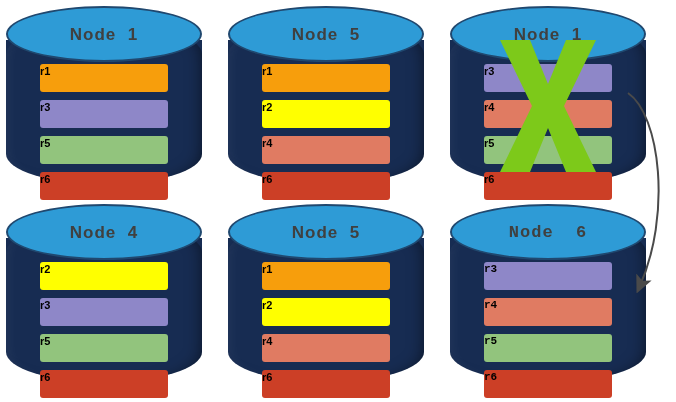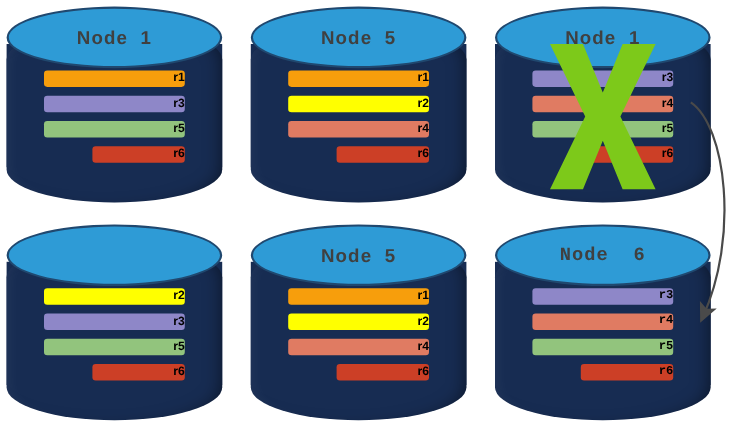--- a/index.html
+++ b/index.html
@@ -68,30 +68,30 @@
   }
 
   
   .replicas {
     position: absolute;
     left: 34px;
     top: 58px;
     width: 128px;
   }
   .replica {
-    height: 15px;
+    height: 28px;
     margin-bottom: 8px;
     border-radius: 3px;
-    text-align: right;
+    text-align: left;
     line-height: 15px;
     font-size: 11px;
     font-weight: bold;
     color: #000000;
   }
-  .replica:last-child { margin-bottom: 0; margin-left: 44px; }
+  .replica:last-child { margin-bottom: 0; }
 
   
   .fail-x {
     position: absolute;
     left: 28px;
     top: 30px;
     width: 140px;
     height: 140px;
     pointer-events: none;
   }
@@ -148,20 +148,21 @@
           <div class="replica" style="background: rgb(204, 63, 38);">r6</div>
         </div>
         <svg class="fail-x" viewBox="0 0 140 140">
           <path d="M22,4 L52,4 L70,48 L88,4 L118,4 L86,70 L118,136 L88,136 L70,92 L52,136 L22,136 L54,70 Z" fill="#7DC91A"></path>
         </svg>
       </div>
       <div class="node" style="left: 6px; top: 204px;">
         <div class="cyl-body-rect"></div>
         <div class="cyl-body"></div>
         <div class="cyl-top"></div>
+        <div class="node-title">Node  4</div>
         <div class="replicas">
           <div class="replica" style="background: rgb(255, 255, 0);">r2</div>
           <div class="replica" style="background: rgb(142, 135, 200);">r3</div>
           <div class="replica" style="background: rgb(146, 196, 125);">r5</div>
           <div class="replica" style="background: rgb(204, 63, 38);">r6</div>
         </div>
       </div>
       <div class="node" style="left: 228px; top: 204px;">
         <div class="cyl-body-rect"></div>
         <div class="cyl-body"></div>

